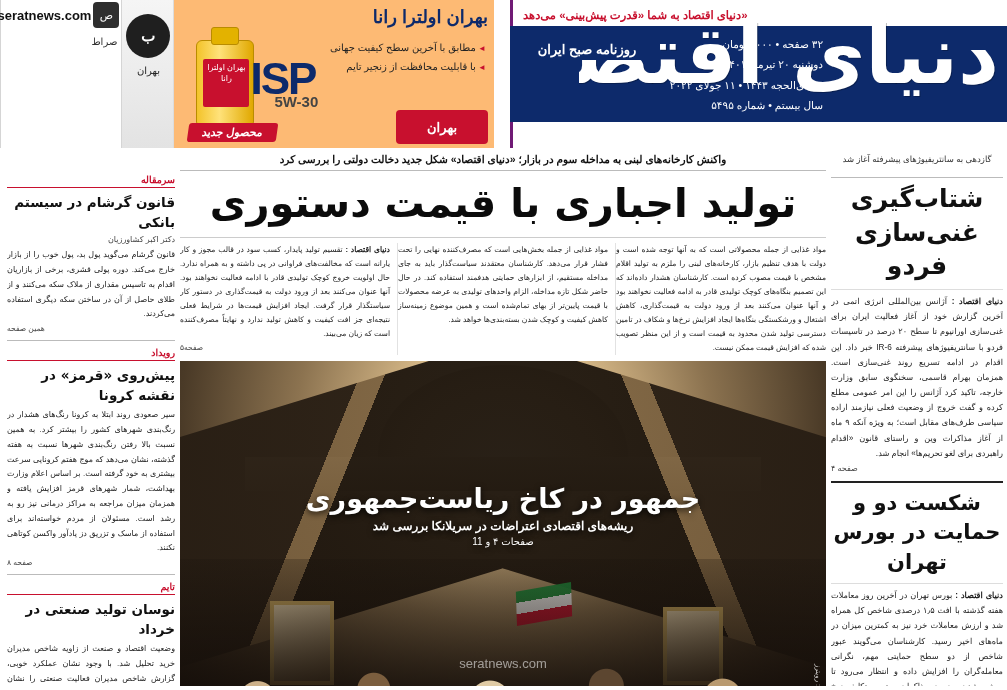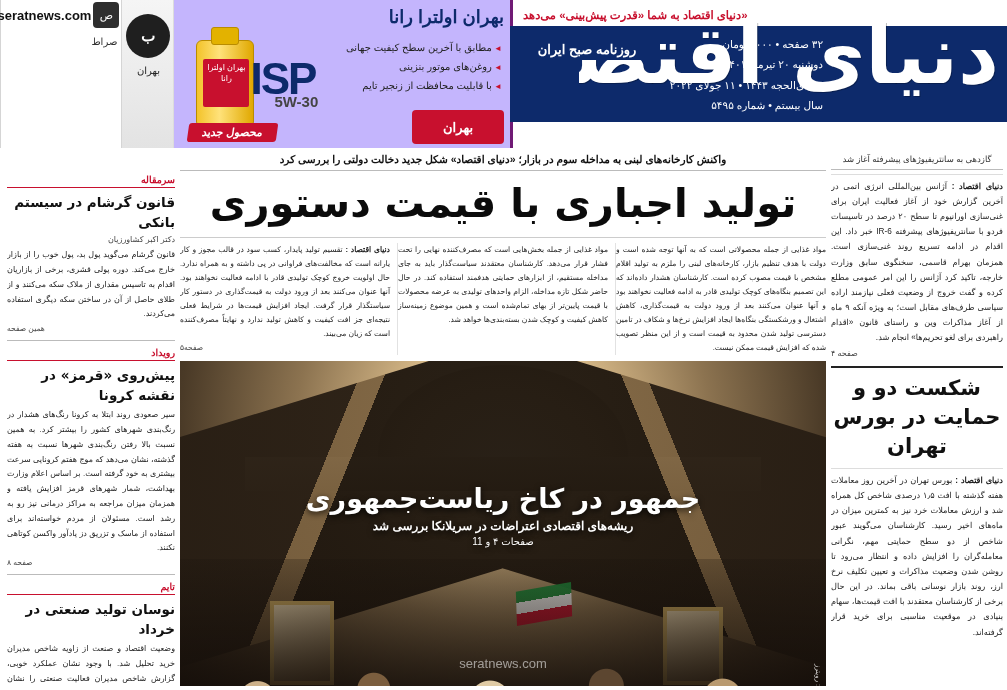--- a/index.html
+++ b/index.html
@@ -118,23 +118,23 @@
     position: absolute;
     top: 64px; left: 2px;
     width: 48px;
     text-align: center;
     font-size: 10px;
     color: #222;
     line-height: 1.3;
   }
   .ad-body {
     position: absolute;
-    top: 0; right: 0; left: 52px;
+    top: 0; right: 16px; left: 52px;
     height: 148px;
-    background: #c4b5fd;
+    background: #fdba74;
   }
   .ad-head {
     position: absolute;
     top: 6px; right: 6px;
     color: #0d2a6b;
     font-size: 18px;
     font-weight: bold;
   }
   .ad-bullets {
     position: absolute;
@@ -268,21 +268,21 @@
   .col-right { width: 172px; }
   .col-center { width: 646px; }
   .col-left { width: 168px; margin-top: 21px; }
 
   
   .rc-top-note {
     font-size: 8.5px;
     color: #333;
     text-align: center;
     border-bottom: 1px solid #bbb;
-    padding-bottom: 3px;
+    padding-bottom: 11px;
     margin-bottom: 4px;
     line-height: 1.5;
   }
   .rc-title {
     font-size: 25px;
     font-weight: bold;
     color: #111;
     text-align: center;
     line-height: 1.35;
     margin-bottom: 6px;
@@ -530,21 +530,20 @@
         <div class="line">۱۱ ذی‌الحجه ۱۴۴۳ • ۱۱ جولای ۲۰۲۲</div>
         <div class="line">سال بیستم • شماره ۵۴۹۵</div>
       </div>
     </div>
 
     <div class="adblock">
       <div class="ad-body">
         <div class="ad-head">بهران اولترا رانا</div>
         <div class="ad-bullets">
           <div>مطابق با آخرین سطح کیفیت جهانی</div>
-          <div>روغن‌های موتور بنزینی</div>
           <div>با قابلیت محافظت از زنجیر تایم</div>
         </div>
         <div class="ad-bottlewrap">
           <div class="ad-bottle">
             <div class="ad-bottle-label">بهران اولترا رانا</div>
           </div>
           <div class="ad-isp">ISP</div>
           <div class="ad-sw">5W-30</div>
           <div class="ad-ribbon">محصول جدید</div>
         </div>
@@ -562,20 +561,21 @@
       <div class="sera-vert">صراط</div>
     </div>
   </div>
 
   <div class="content">
 
     <div class="col-right">
       <div class="rc-top-note">گازدهی به سانتریفیوژهای پیشرفته آغاز شد</div>
 
       <div>
+        <div class="rc-title">شتاب‌گیری غنی‌سازی فردو</div>
         <div class="rc-body">
           <span class="lead">دنیای اقتصاد :</span>
           <span>آژانس بین‌المللی انرژی اتمی در آخرین گزارش خود از آغاز فعالیت ایران برای غنی‌سازی اورانیوم تا سطح ۲۰ درصد در تاسیسات فردو با سانتریفیوژهای پیشرفته IR-6 خبر داد. این اقدام در ادامه تسریع روند غنی‌سازی است. همزمان بهرام قاسمی، سخنگوی سابق وزارت خارجه، تاکید کرد آژانس را این امر عمومی مطلع کرده و گفت خروج از وضعیت فعلی نیازمند اراده سیاسی طرف‌های مقابل است؛ به ویژه آنکه ۹ ماه از آغاز مذاکرات وین و راستای قانون «اقدام راهبردی برای لغو تحریم‌ها» انجام شد.</span>
         </div>
         <div class="rc-more">صفحه ۴</div>
       </div>
 
       <hr class="rc-sep">
 
       <div>

